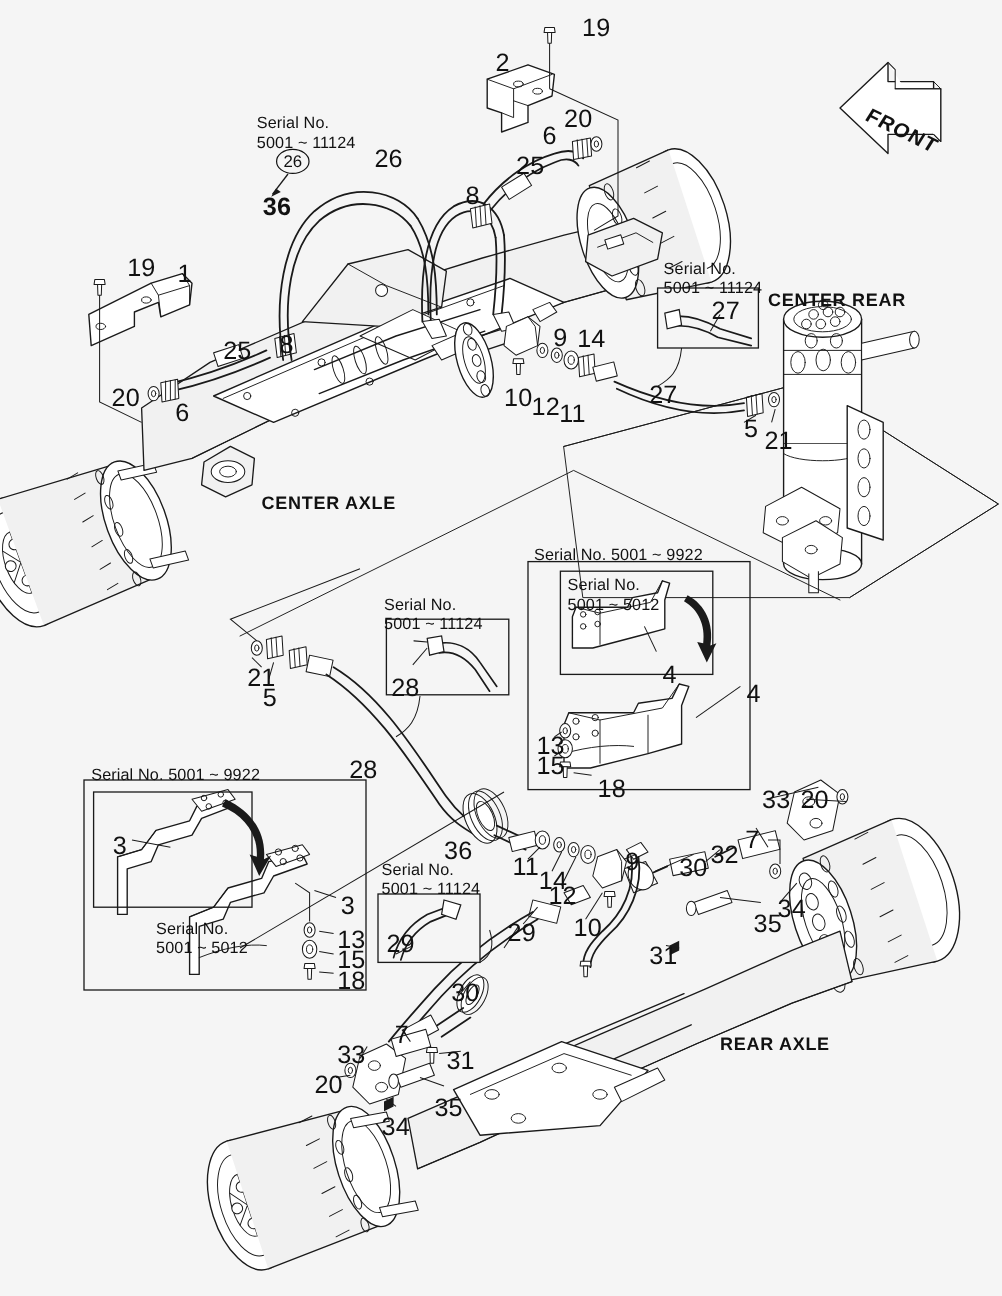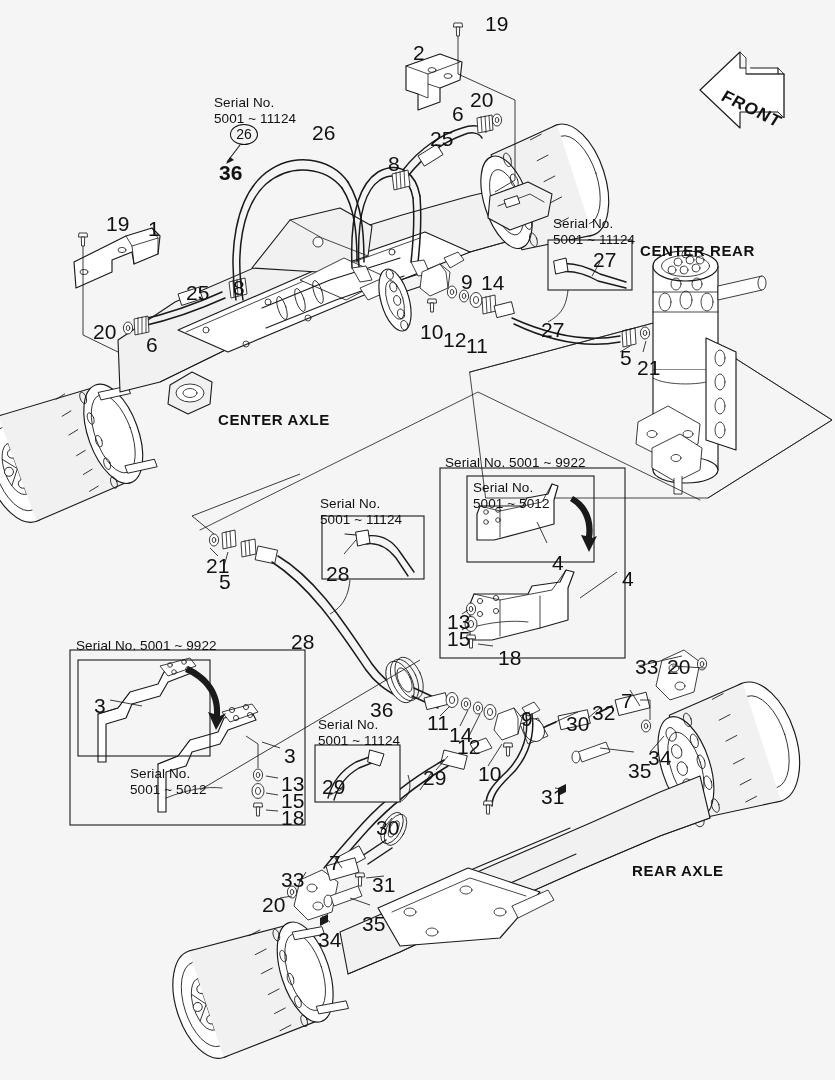--- a/index.html
+++ b/index.html
@@ -690,21 +690,21 @@
     </g>
     <g stroke="#1a1a1a" stroke-width="0.85" fill="none">
       <path d="M 344 554 L 356 540"></path>
       <path d="M 344 788 L 330 795"></path>
       <path d="M 600 262 L 592 276"></path>
     </g>
   </svg>
 
   <div id="text-layer">
       <div class="lbl ttl" style="left: 218px; top: 411px;">CENTER AXLE</div>
-      <div class="lbl ttl" style="left: 632px; top: 862px;">REAR AXLE</div>
+      <div class="lbl ttl" style="left: 600px; top: 862px;">REAR AXLE</div>
       <div class="lbl ttl" style="left: 640px; top: 242px;">CENTER REAR</div>
       <div class="lbl ser" style="left: 214px; top: 95px;"><span>Serial No.</span><br><span>5001 ~ 11124</span></div>
       <div class="lbl ser" style="left: 553px; top: 216px;"><span>Serial No.</span><br><span>5001 ~ 11124</span></div>
       <div class="lbl ser" style="left: 320px; top: 496px;"><span>Serial No.</span><br><span>5001 ~ 11124</span></div>
       <div class="lbl ser" style="left: 445px; top: 455px;"><span>Serial No. 5001 ~ 9922</span></div>
       <div class="lbl ser" style="left: 473px; top: 480px;"><span>Serial No.</span><br><span>5001 ~ 5012</span></div>
       <div class="lbl ser" style="left: 76px; top: 638px;"><span>Serial No. 5001 ~ 9922</span></div>
       <div class="lbl ser" style="left: 130px; top: 766px;"><span>Serial No.</span><br><span>5001 ~ 5012</span></div>
       <div class="lbl ser" style="left: 318px; top: 717px;"><span>Serial No.</span><br><span>5001 ~ 11124</span></div>
       <div class="lbl num" style="left: 485px; top: 12px;">19</div>

